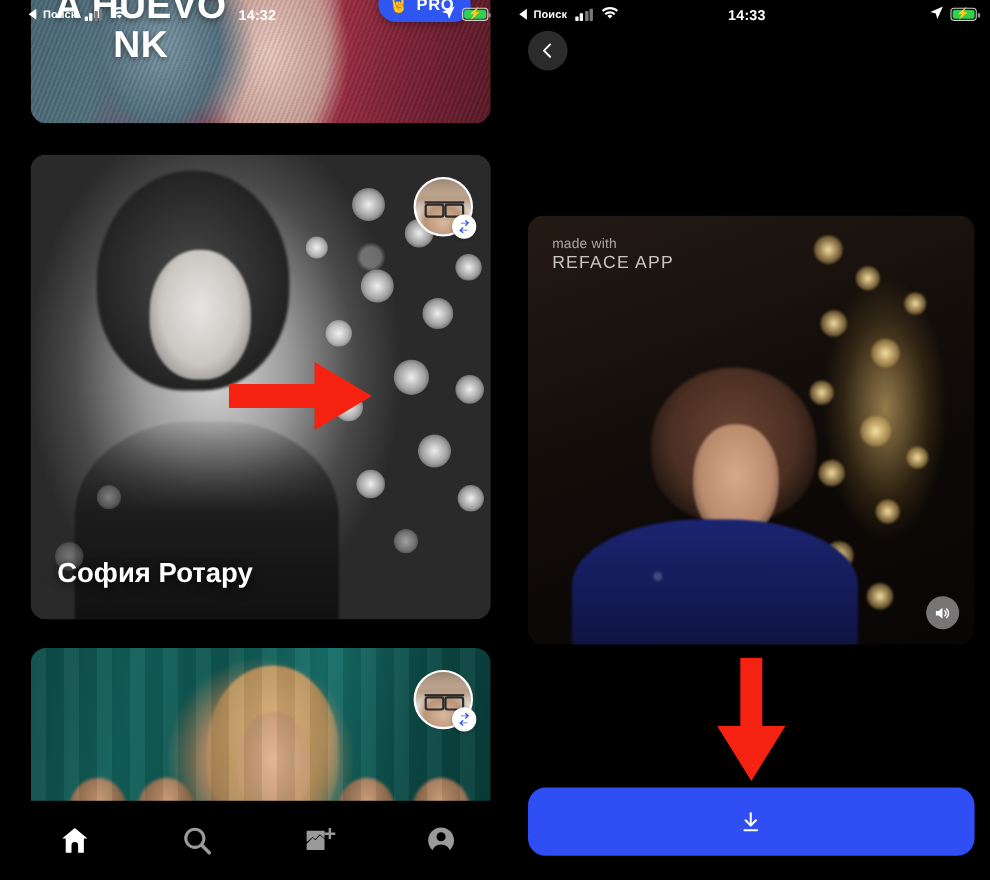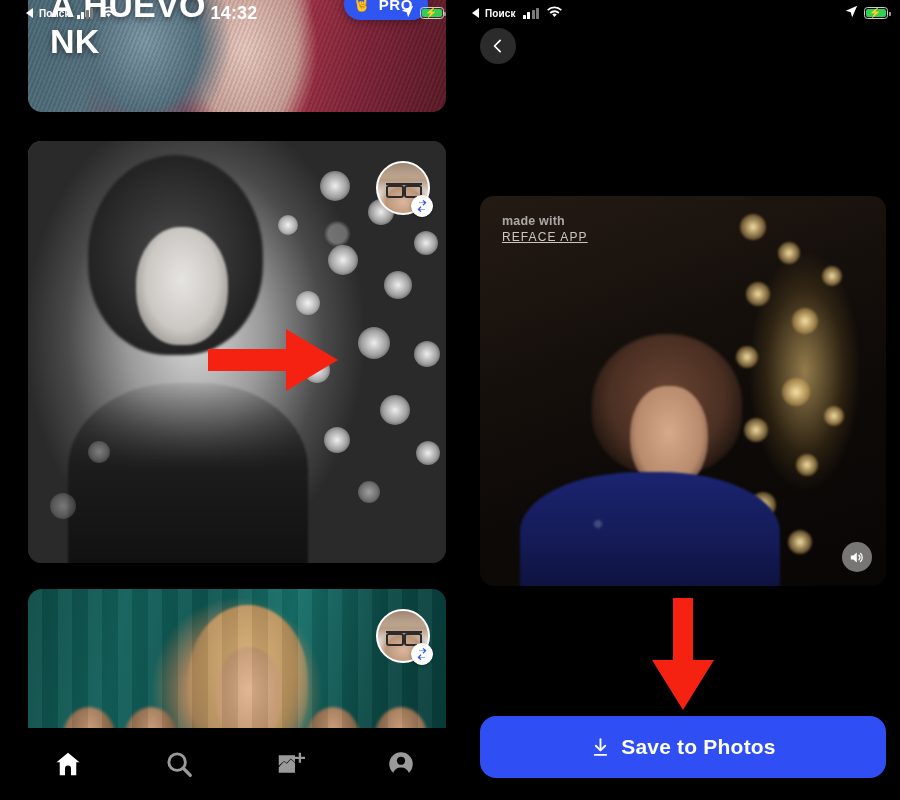--- a/index.html
+++ b/index.html
@@ -32,21 +32,21 @@
   .sb-carrier { font-size: 10px; letter-spacing: .1px; }
   .bars { display: flex; align-items: flex-end; gap: 1.5px; height: 11px; margin-left: 3px; }
   .bars i { display: block; width: 3px; background: #fff; border-radius: .5px; }
   .bars i:nth-child(1) { height: 4px; }
   .bars i:nth-child(2) { height: 6.5px; }
   .bars i:nth-child(3) { height: 9px; background: #7a7a7a; }
   .bars i:nth-child(4) { height: 11px; background: #7a7a7a; }
   .wifi { margin-left: 4px; }
   .sb-time {
     position: absolute; left: 0; right: 0; text-align: center;
-    font-size: 18px; font-weight: 600; letter-spacing: .2px;
+    font-size: 13px; font-weight: 600; letter-spacing: .2px;
   }
   .sb-right {
     margin-left: auto; display: flex; align-items: center; gap: 6px;
     padding-right: 12px;
   }
   .battery {
     position: relative; width: 24px; height: 12px;
     border: 1.3px solid #cfcfcf; border-radius: 3.5px;
     display: flex; align-items: center; padding: 1px;
   }
@@ -84,21 +84,21 @@
     content: ""; position: absolute; inset: 0;
     background:
       repeating-linear-gradient(112deg, rgba(0,0,0,.16) 0 2px, rgba(255,255,255,.05) 2px 4px);
     opacity: .55;
   }
   .top-title {
     position: absolute; left: 22px; top: 34px; z-index: 3;
     color: #fff; font-size: 34px; font-weight: 700; line-height: 1.05;
     letter-spacing: .3px; text-shadow: 0 2px 6px rgba(0,0,0,.5);
   }
-  .top-title .l2 { display: block; }
+  .top-title .l2 { display: block; text-align: center; }
   .pro-badge {
     position: absolute; right: 18px; top: 34px; z-index: 4;
     background: #2f56f0; color: #fff;
     height: 32px; padding: 0 15px 0 10px;
     border-radius: 16px; display: flex; align-items: center; gap: 7px;
     font-size: 15px; font-weight: 700; letter-spacing: .6px;
     box-shadow: 0 2px 8px rgba(0,0,0,.35);
   }
   .pro-badge .emoji { font-size: 14px; }
 
@@ -242,22 +242,22 @@
     position: absolute; left: 40px; bottom: -16px; width: 260px; height: 130px;
     background:
       radial-gradient(circle at 30% 40%, rgba(255,255,255,.2) 0 1.5%, rgba(255,255,255,0) 2.5%),
       linear-gradient(180deg, #1b2470 0%, #141b56 55%, #0c1038 100%);
     border-radius: 46% 46% 0 0; filter: blur(.9px);
   }
   .watermark {
     position: absolute; left: 22px; top: 18px; z-index: 5;
     color: #c9c6c2; line-height: 1.25;
   }
-  .watermark .wm1 { font-size: 12.5px; font-weight: 700; letter-spacing: .2px; opacity: .82; }
-  .watermark .wm2 { font-size: 12px; font-weight: 500; letter-spacing: 1.1px; text-decoration: underline; }
+  .watermark .wm1 { font-size: 12.5px; font-weight: 400; letter-spacing: .2px; opacity: .82; }
+  .watermark .wm2 { font-size: 16px; font-weight: 500; letter-spacing: 1.1px; }
   .sound-btn {
     position: absolute; right: 14px; bottom: 14px; z-index: 6;
     width: 30px; height: 30px; border-radius: 50%;
     background: rgba(210,210,210,.55);
     display: flex; align-items: center; justify-content: center;
   }
   .save-btn {
     position: absolute; left: 22px; bottom: 22px; width: 406px; height: 62px;
     background: #2f4ff5; border-radius: 16px;
     display: flex; align-items: center; justify-content: center; gap: 10px;
@@ -304,20 +304,21 @@
             <span style="left:296px; top:286px; width:26px; height:26px;"></span>
             <span style="left:386px; top:200px; width:26px; height:26px;"></span>
             <span style="left:250px; top:74px;  width:20px; height:20px;"></span>
             <span style="left:388px; top:300px; width:24px; height:24px;"></span>
             <span style="left:60px;  top:300px; width:22px; height:22px; opacity:.45;"></span>
             <span style="left:22px;  top:352px; width:26px; height:26px; opacity:.4;"></span>
             <span style="left:330px; top:340px; width:22px; height:22px; opacity:.6;"></span>
           </div>
         </div>
         <div class="card-caption">
+          <span class="l2">София Ротару</span>
         </div>
         <div class="avatar-wrap">
           <div class="avatar">
             <div class="hairtop"></div>
             <div class="glasses"></div>
           </div>
           <div class="swap-badge">
             <svg width="14" height="14" viewBox="0 0 24 24" aria-hidden="true">
               <path d="M7 6h9l-3-3 1.4-1.4L19.8 6 14.4 11.4 13 10l3-3H7z" fill="#2f56f0"></path>
               <path d="M17 18H8l3 3-1.4 1.4L4.2 18l5.4-5.4L11 14l-3 3h9z" fill="#2f56f0"></path>
@@ -432,20 +433,21 @@
             <i></i>
           </span>
         <span class="wifi">
           <svg width="15" height="12" viewBox="0 0 16 12" aria-hidden="true">
             <path d="M8 11.2 5.6 8.6a3.5 3.5 0 0 1 4.8 0z" fill="#fff"></path>
             <path d="M8 6.2c1.5 0 2.9.6 3.9 1.6l1.4-1.5A7.6 7.6 0 0 0 8 4.1a7.6 7.6 0 0 0-5.3 2.2l1.4 1.5A5.5 5.5 0 0 1 8 6.2z" fill="#fff"></path>
             <path d="M8 2.1c2.5 0 4.8 1 6.5 2.6L15.9 3.2A11.6 11.6 0 0 0 8 0 11.6 11.6 0 0 0 .1 3.2L1.5 4.7A9.2 9.2 0 0 1 8 2.1z" fill="#fff"></path>
           </svg>
         </span>
       </div>
+      <div class="sb-time">14:33</div>
       <div class="sb-right">
         <span>
           <svg width="13" height="13" viewBox="0 0 16 16" aria-hidden="true">
             <path d="M15 1 1 7.2l6 1.8 1.8 6z" fill="#fff"></path>
           </svg>
         </span>
         <span class="battery">
           <span class="fill"></span>
             <span class="bolt">⚡</span>
         </span>
@@ -494,16 +496,15 @@
         <path d="M21 0 H41 V62 H62 L31 112 L0 62 H21 Z" fill="#f62211"></path>
       </svg>
     </div>
 
     <div class="save-btn">
       <svg width="21" height="21" viewBox="0 0 24 24" aria-hidden="true">
         <path d="M12 2.6v12.2" fill="none" stroke="#fff" stroke-width="2.1" stroke-linecap="round"></path>
         <path d="M6.6 10 12 15.4 17.4 10" fill="none" stroke="#fff" stroke-width="2.1" stroke-linecap="round" stroke-linejoin="round"></path>
         <path d="M5.4 20.4h13.2" fill="none" stroke="#fff" stroke-width="2.1" stroke-linecap="round"></path>
       </svg>
-      <span>Save to Photos</span>
     </div>
   </div>
 </div>
 
 </body></html>

